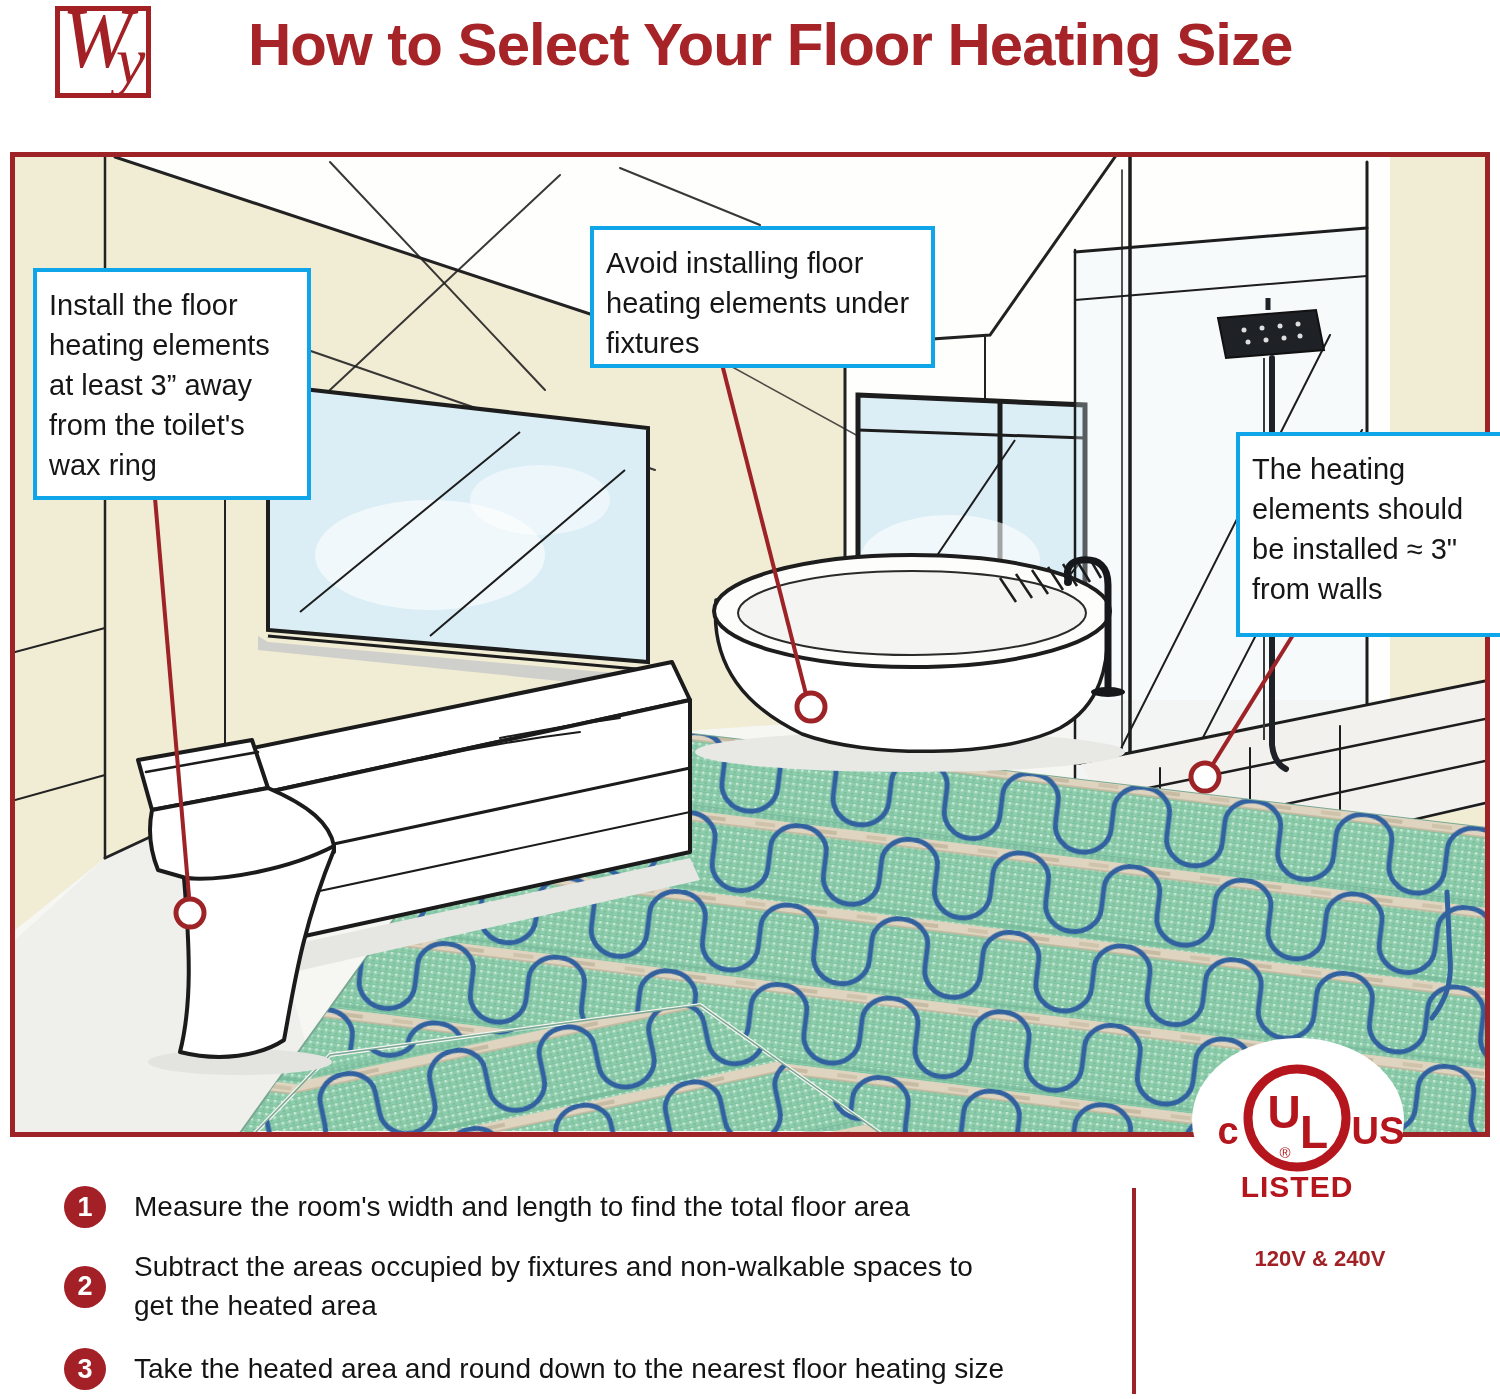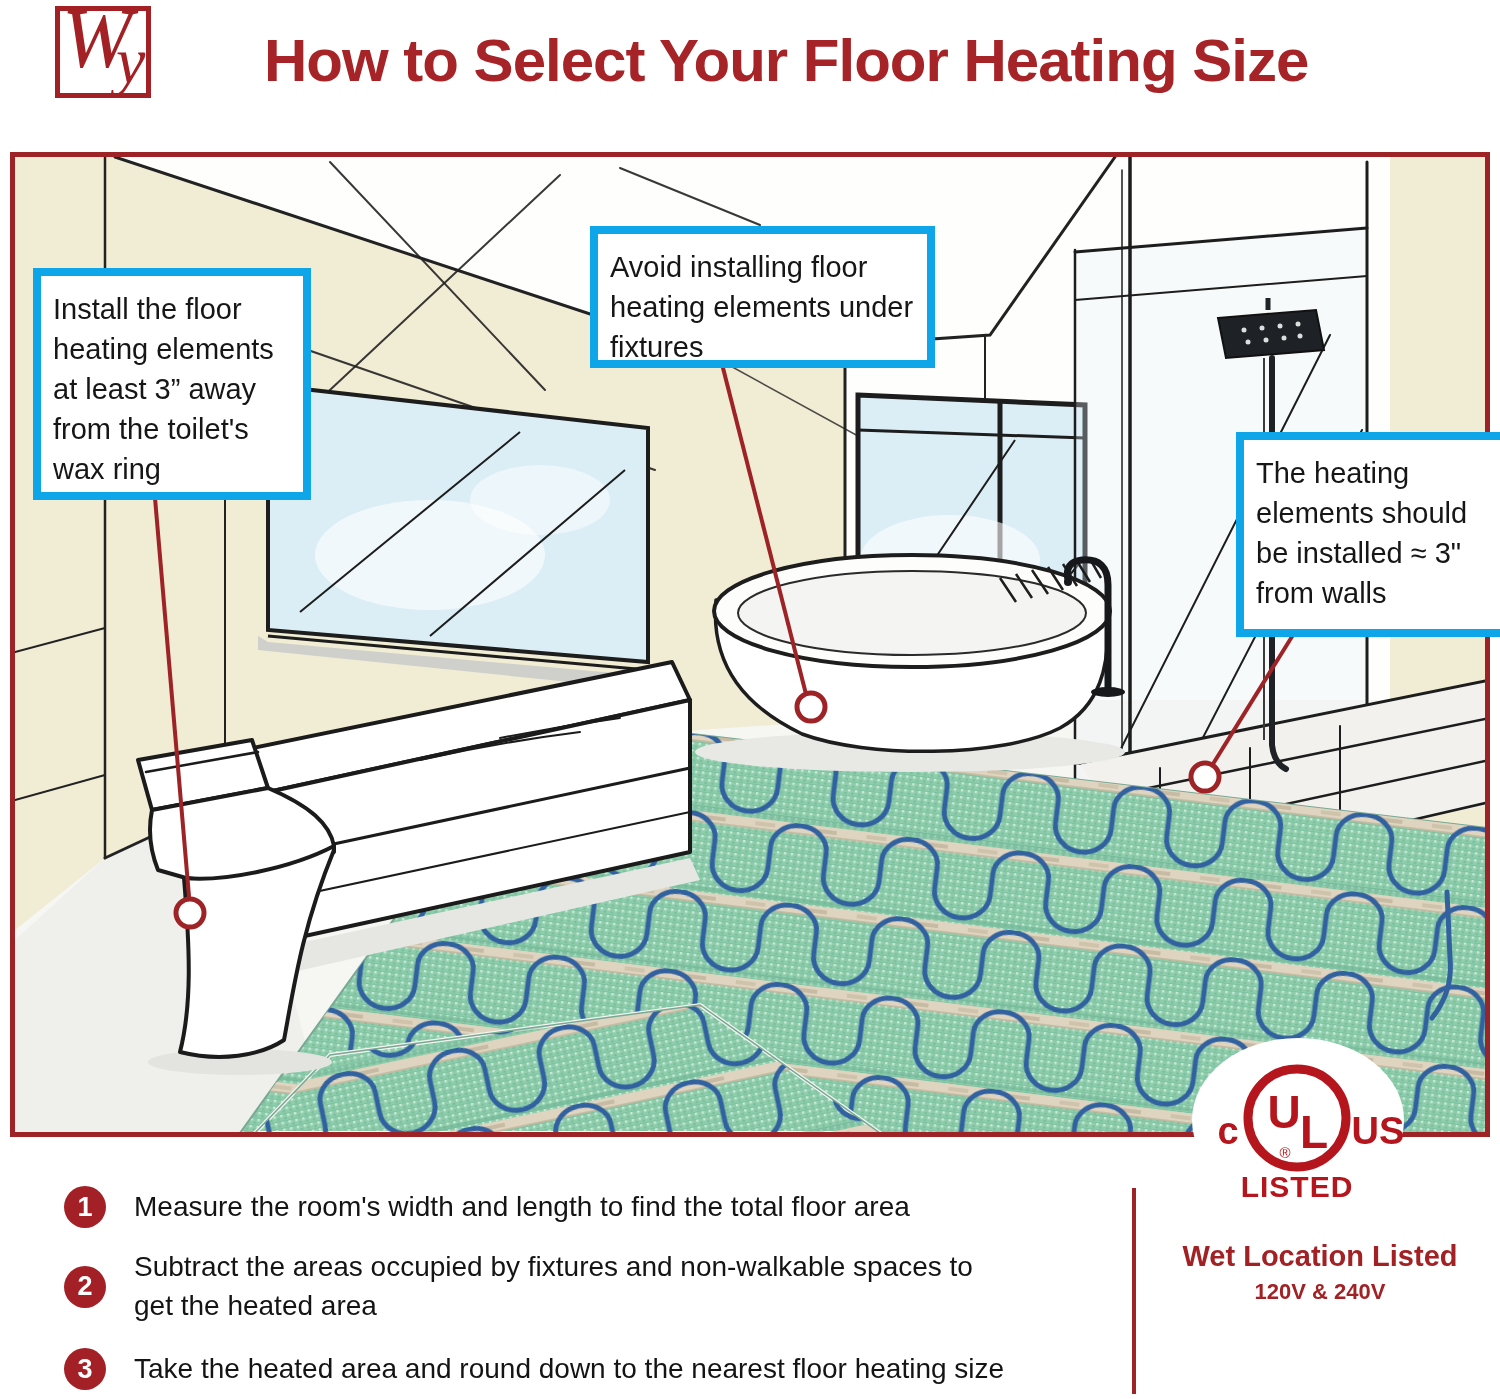--- a/index.html
+++ b/index.html
@@ -7,30 +7,30 @@
        font-family:"Liberation Sans", sans-serif;}
 
   
   .logo-box{position:absolute;left:55px;top:6px;width:96px;height:92px;
     border:5px solid #a32125;box-sizing:border-box;background:#fff;}
   .logo-box .wy{position:absolute;left:2px;top:-14px;
     font-family:"Liberation Serif", serif;font-style:italic;
     color:#a32125;line-height:1;white-space:nowrap;}
   .logo-box .wy .w{font-size:84px;}
   .logo-box .wy .y{font-size:66px;margin-left:-16px;position:relative;top:16px;}
-  h1.title{position:absolute;left:248px;top:10px;margin:16px;width:1180px;
+  h1.title{position:absolute;left:248px;top:10px;margin:0;width:1180px;
     font-size:60px;font-weight:bold;color:#a62428;letter-spacing:-1px;}
 
   
   .stage{position:absolute;left:10px;top:152px;width:1480px;height:985px;
     border:5px solid #9e2327;box-sizing:border-box;background:#fff;}
   .stage svg{position:absolute;left:0;top:0;}
 
   
-  .callout{position:absolute;background:#fff;border:8px solid #0ea5e9;
+  .callout{position:absolute;background:#fff;border:4px solid #0ea5e9;
     box-sizing:border-box;color:#161616;font-size:29px;line-height:1.38;
     font-weight:500;padding:13px 12px;}
   .callout.c1{left:33px;top:268px;width:278px;height:232px;}
   .callout.c2{left:590px;top:226px;width:345px;height:142px;}
   .callout.c3{left:1216px;top:432px;width:276px;height:205px;margin-left:20px;}
 
   
   .ul-badge{position:absolute;left:1192px;top:1032px;width:220px;height:180px;}
 
   
@@ -266,15 +266,14 @@
   <span class="num">2</span>
   <p>Subtract the areas occupied by fixtures and non-walkable spaces to get the heated area</p>
 </div>
 <div class="step s3">
   <span class="num">3</span>
   <p>Take the heated area and round down to the nearest floor heating size</p>
 </div>
 
 <div class="v-divider"></div>
 <div class="footer-right">
-  <p class="wet">Wet Location Listed</p>
   <p class="volt-value">120V &amp; 240V</p>
 </div>
 
 </body></html>

